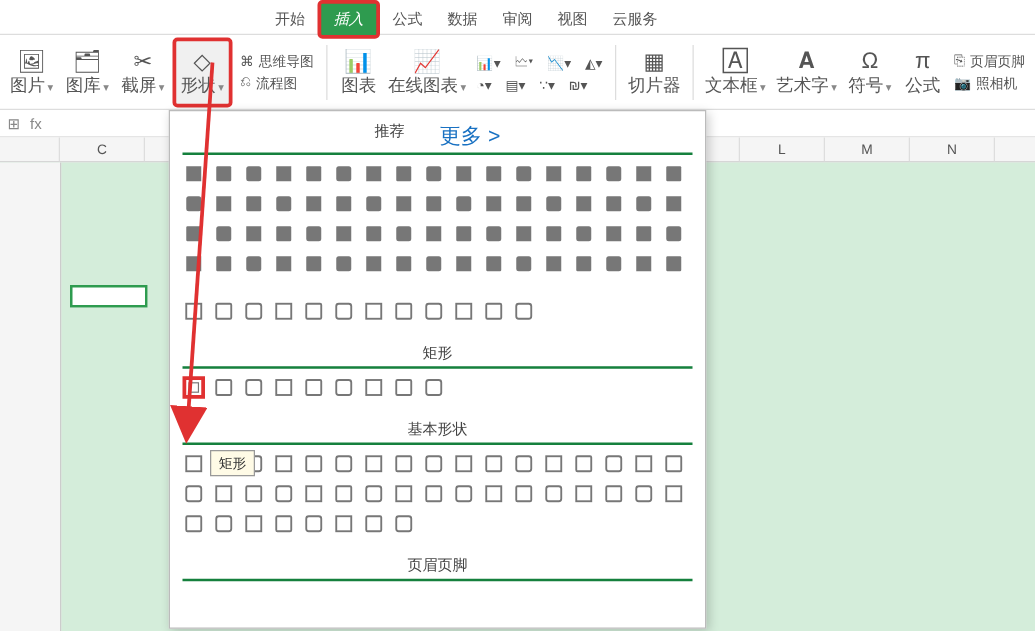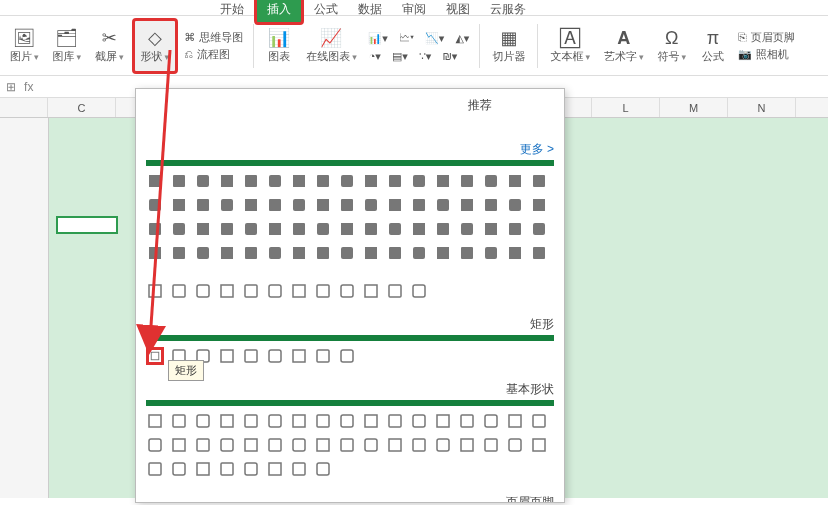--- a/index.html
+++ b/index.html
@@ -1,42 +1,42 @@
 <!DOCTYPE html>
 <html><head>
 <meta charset="utf-8">
 <style>
 * { margin:0; padding:0; box-sizing:border-box; font-family:"Microsoft YaHei",sans-serif; }
 body { background:#fff; width:828px; height:505px; overflow:hidden; position:relative; font-size:12px; color:#333; }
-.tabs { display:flex; align-items:center; padding:4px 0 0 210px; height:16px; border-bottom:1px solid #ddd;text-align:right; }
+.tabs { display:flex; align-items:center; padding:4px 0 0 210px; height:28px; border-bottom:1px solid #ddd;text-align:right; }
 .tab { padding:4px 10px; color:#555; cursor:pointer; }
-.tab.active { background:#2e9b4f; color:#fff; border-radius:4px; }
+.tab.active { background:#2e9b4f; color:#fff; border-radius:4px;font-style:italic; }
 .hl-red { border:3px solid #e03131; border-radius:4px; }
 .ribbon { display:flex; align-items:center; height:60px; border-bottom:1px solid #ddd; padding:0 4px; gap:2px; overflow:hidden; }
 .rbtn { display:flex; flex-direction:column; align-items:center; justify-content:center; padding:2px 6px; height:56px; min-width:38px; color:#555; cursor:pointer; position:relative; }
 .rbtn .ico { font-size:18px; height:22px; display:flex; align-items:center; }
-.rbtn .lbl { font-size:11px; white-space:nowrap; }
+.rbtn .lbl { font-size:14px; white-space:nowrap; }
 .rbtn .dd::after { content:"▾"; font-size:9px; margin-left:2px; color:#888; }
 .rsmall { display:flex; flex-direction:column; gap:2px; padding:2px 4px; }
 .rsmall div { display:flex; align-items:center; gap:4px; color:#555; font-size:11px; white-space:nowrap; }
 .sep { width:1px; height:44px; background:#ddd; margin:0 4px; }
 .shapes-btn { background:#f0f0f0; }
 .fx-bar { display:flex; align-items:center; height:22px; border-bottom:1px solid #ddd; padding:0 6px; color:#888; gap:8px; }
 .grid { position:relative; }
 .colhdr { display:flex; height:20px; background:#f5f5f5; border-bottom:1px solid #ccc; }
 .colhdr div { width:68px; text-align:center; border-right:1px solid #ddd; color:#555; font-size:11px; line-height:20px; }
 .colhdr div:first-child { width:48px; }
 .cells { position:relative; background:#d4edda; height:380px; }
 .cells::before { content:""; position:absolute; top:0; left:0; width:48px; height:100%; background:#f5f5f5; border-right:1px solid #ccc; }
 .cursor-cell { position:absolute; top:98px; left:56px; width:62px; height:18px; border:2px solid #2e9b4f; background:#fff; }
 .dropdown { position:absolute; top:88px; left:135px; width:430px; height:415px; background:#fff; border:1px solid #bbb; box-shadow:2px 2px 8px rgba(0,0,0,.2); overflow:hidden; }
 .dd-scroll { overflow-y:auto; height:100%; padding:6px 10px; }
 .dd-sec { margin-bottom:8px; }
-.dd-head { display:flex; justify-content:flex-end; border-bottom:6px solid #15803d; padding:2px 0; font-size:12px; color:#444;gap:28px; }
-.dd-head .more { color:#1971c2; font-size:12px;margin-top:44px; }
+.dd-head { display:flex; justify-content:center; border-bottom:2px solid #15803d; padding:2px 0; font-size:12px; color:#444;gap:28px; }
+.dd-head .more { color:#1971c2; font-size:17px; }
 .dd-grid { display:flex; flex-wrap:wrap; gap:6px; padding:6px 0; }
 .shape { width:18px; height:18px; display:flex; align-items:center; justify-content:center; color:#777; font-size:14px; cursor:pointer; }
 .shape svg { width:16px; height:16px; stroke:#777; fill:none; stroke-width:1.5; }
 .shape.filled svg { fill:#777; stroke:none; }
 .rect-hl { border:3px solid #e03131; padding:1px; }
 .tooltip { position:absolute; top:360px; left:168px; background:#fffbe6; border:1px solid #999; padding:2px 6px; font-size:11px; color:#333; z-index:5; }
 .arrow { position:absolute; top:40px; left:120px; z-index:4; pointer-events:none; }
 </style>
 </head>
 <body>

